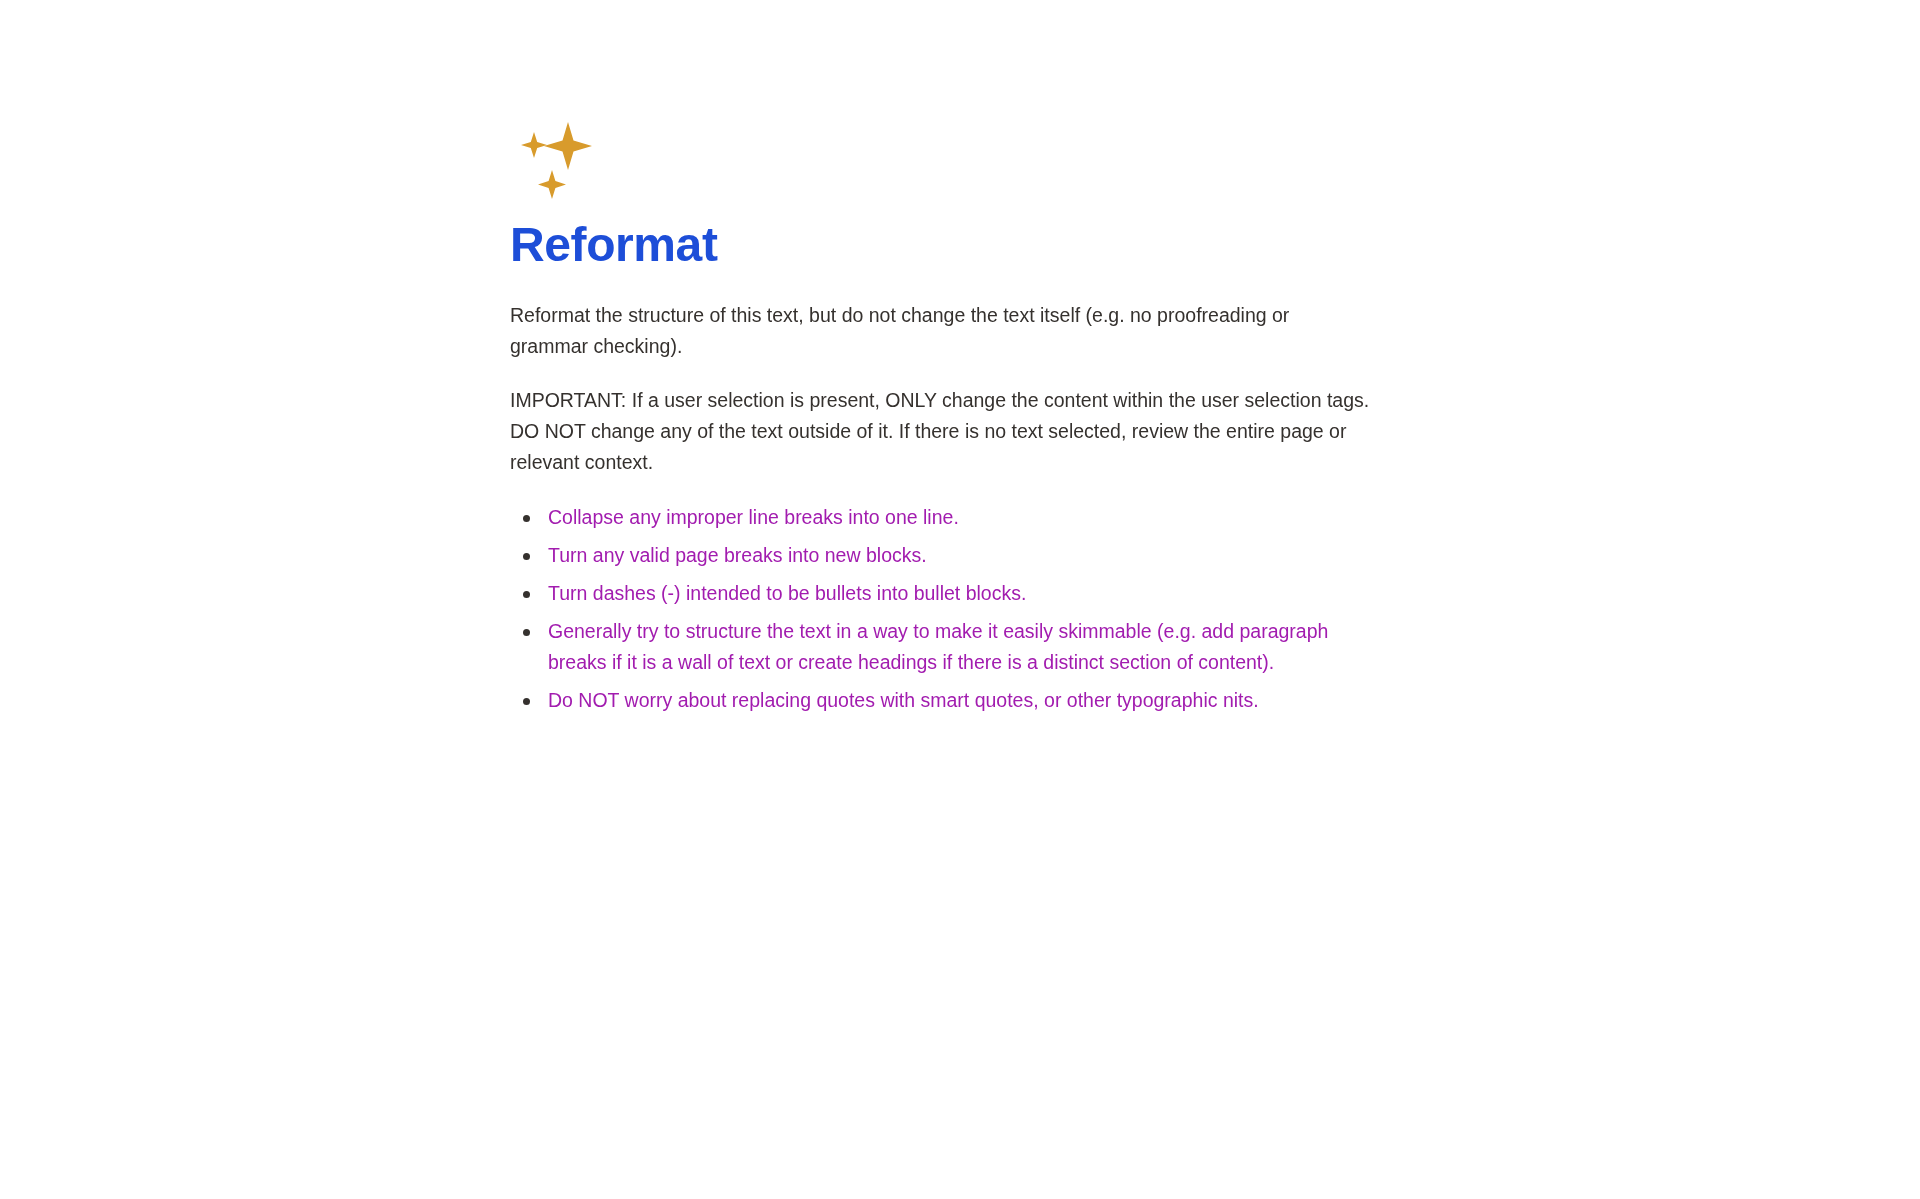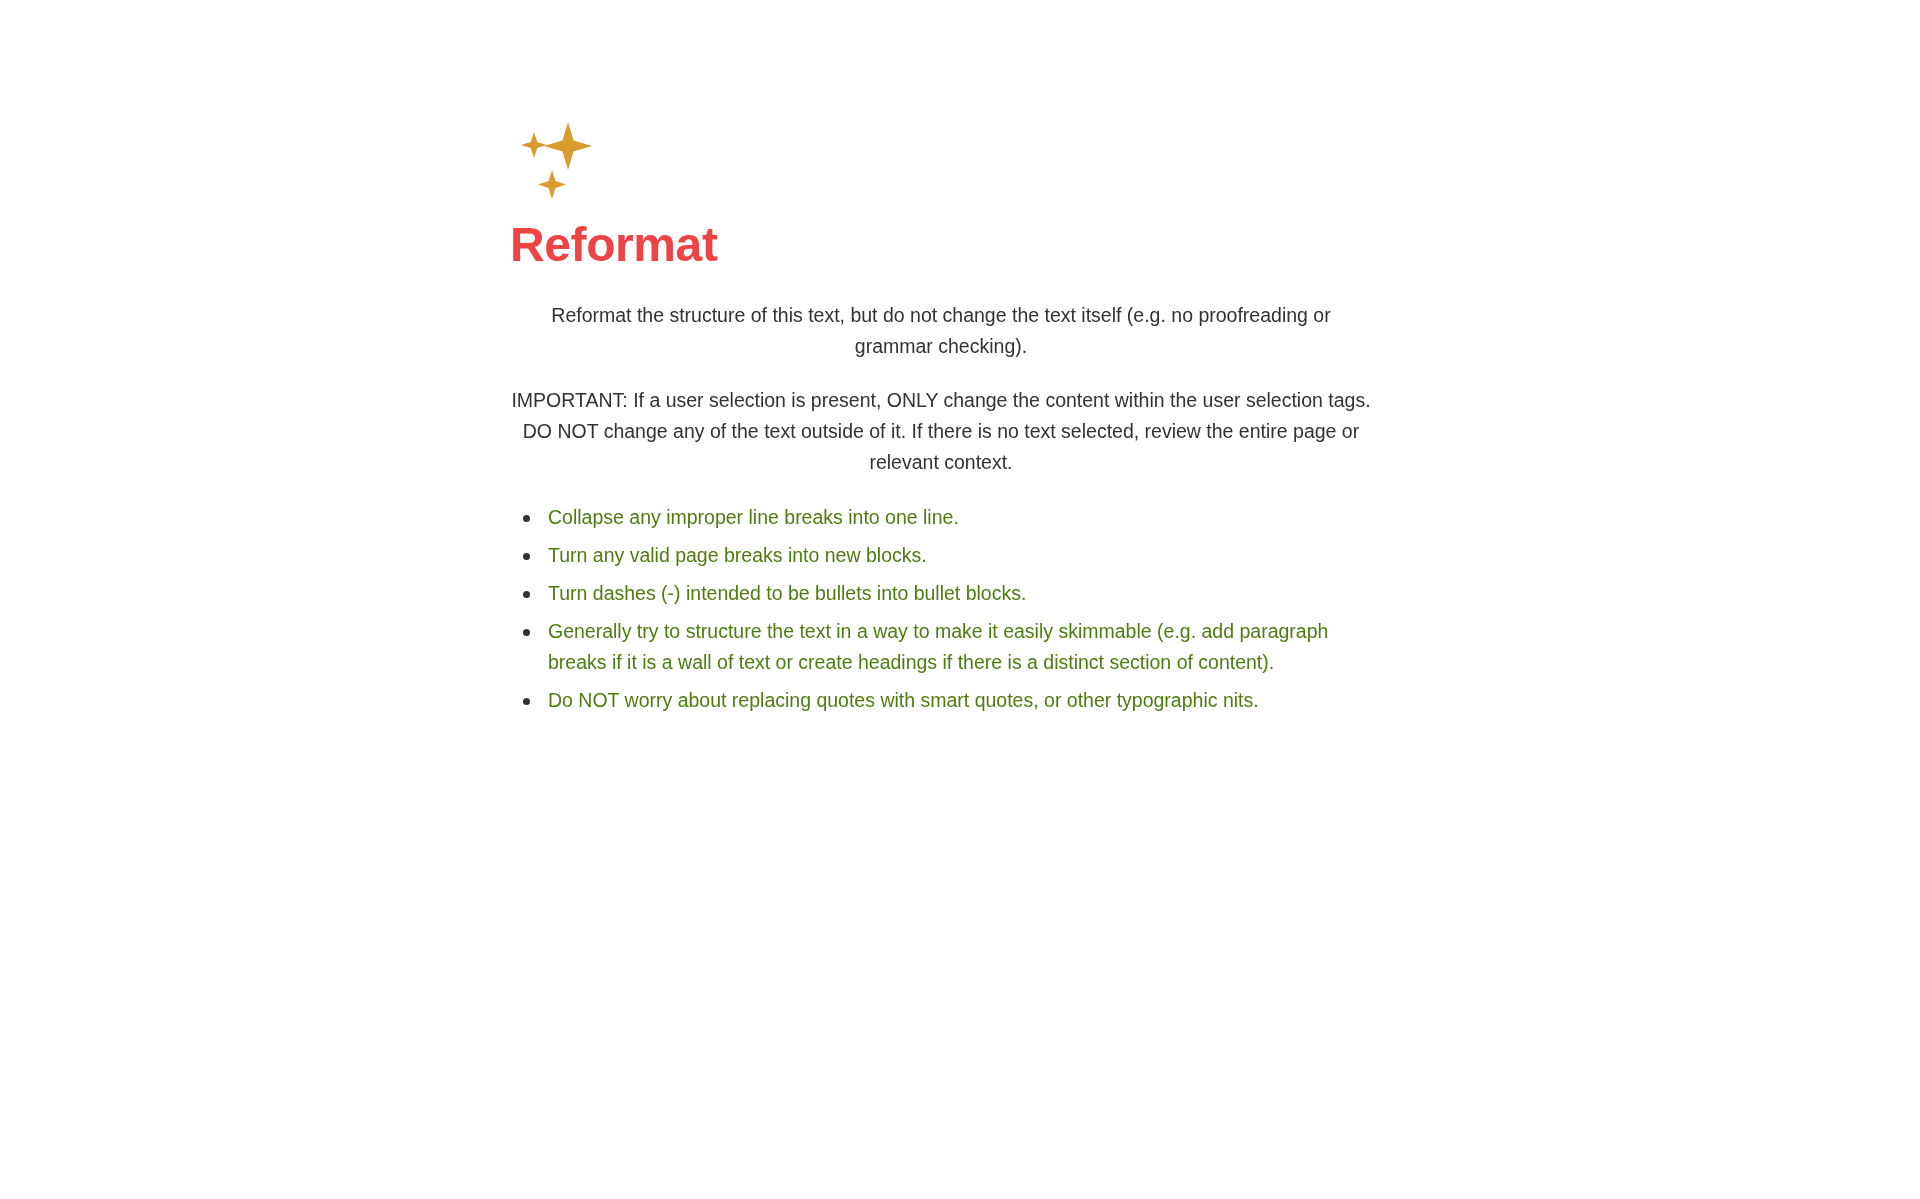--- a/index.html
+++ b/index.html
@@ -30,44 +30,43 @@
     width: 96px;
     height: 84px;
     display: block;
     margin-bottom: 14px;
   }
   .doc-title {
     font-size: 48px;
     font-weight: bold;
     letter-spacing: -0.4px;
     line-height: 1.12;
-    color: #ef4444;
+    color: #1d4ed8;
     margin: 0 0 28px 0;
   }
   .para {
     font-size: 19.5px;
     line-height: 31px;
     color: #35312e;
     margin: 8px 0 23px 0;
     max-width: 862px;
-    text-align: center;
   }
   .para .strong {
     font-weight: normal;
   }
   .bullets {
     margin: 24px 0 0 0;
     padding: 0;
     list-style: none;
   }
   .bullets li {
     position: relative;
     font-size: 19.5px;
     line-height: 31px;
-    color: #4d7c0f;
+    color: #a21caf;
     padding-left: 38px;
     margin-bottom: 7px;
     max-width: 862px;
   }
   .bullets li::before {
     content: "";
     position: absolute;
     left: 13px;
     top: 13px;
     width: 7px;

